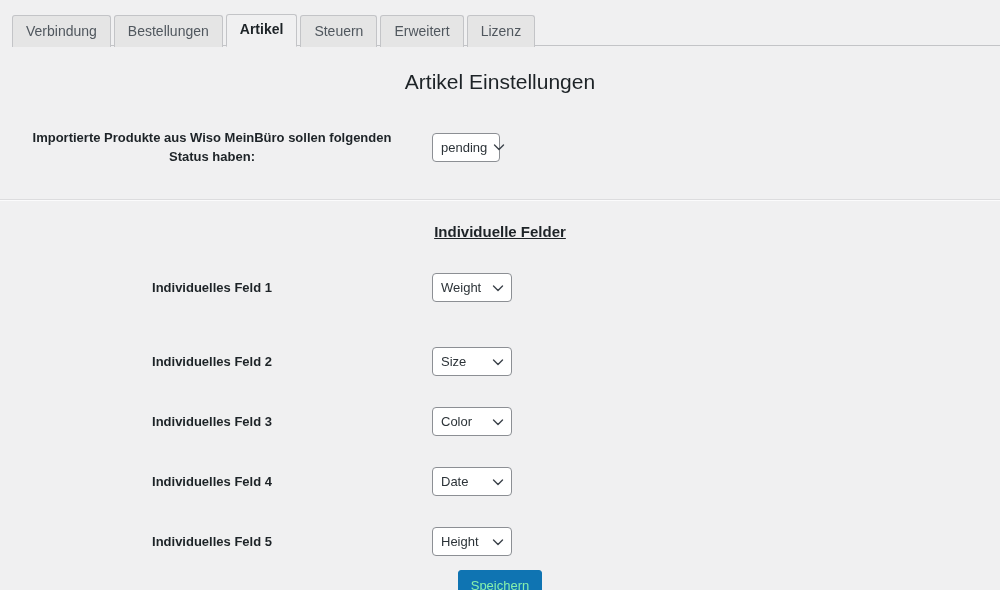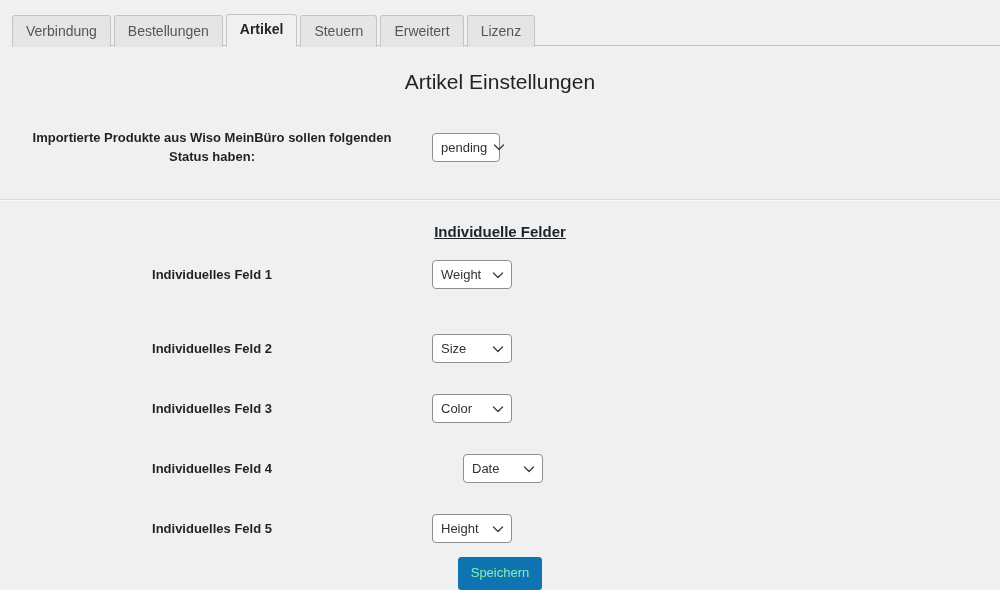--- a/index.html
+++ b/index.html
@@ -178,21 +178,21 @@
       </div>
     </div>
   </div>
 
   <div class="divider-wrap" style="margin-top:33px;">
     <div class="divider"></div>
   </div>
 
   <h2 class="section-title" style="margin-top:22px;text-decoration:underline;">Individuelle Felder</h2>
 
-  <div class="row" style="margin-top:20px;">
+  <div class="row" style="margin-top:33px;">
     <div class="row-label">Individuelles Feld 1</div>
     <div class="row-field">
       <div class="select w-field">
         <span class="sel-value">Weight</span>
         <span class="chevron">
           <svg viewBox="0 0 12 12" width="12" height="12" aria-hidden="true">
               <path d="M1.5 4 L6 8.5 L10.5 4" fill="none" stroke="#3c434a" stroke-width="1.4" stroke-linecap="round" stroke-linejoin="round"></path>
             </svg>
         </span>
       </div>
@@ -220,21 +220,21 @@
         <span class="sel-value">Color</span>
         <span class="chevron">
           <svg viewBox="0 0 12 12" width="12" height="12" aria-hidden="true">
               <path d="M1.5 4 L6 8.5 L10.5 4" fill="none" stroke="#3c434a" stroke-width="1.4" stroke-linecap="round" stroke-linejoin="round"></path>
             </svg>
         </span>
       </div>
     </div>
   </div>
 
-  <div class="row" style="margin-top:31px;gap:31px;">
+  <div class="row" style="margin-top:31px;">
     <div class="row-label">Individuelles Feld 4</div>
     <div class="row-field">
       <div class="select w-field">
         <span class="sel-value">Date</span>
         <span class="chevron">
           <svg viewBox="0 0 12 12" width="12" height="12" aria-hidden="true">
               <path d="M1.5 4 L6 8.5 L10.5 4" fill="none" stroke="#3c434a" stroke-width="1.4" stroke-linecap="round" stroke-linejoin="round"></path>
             </svg>
         </span>
       </div>

